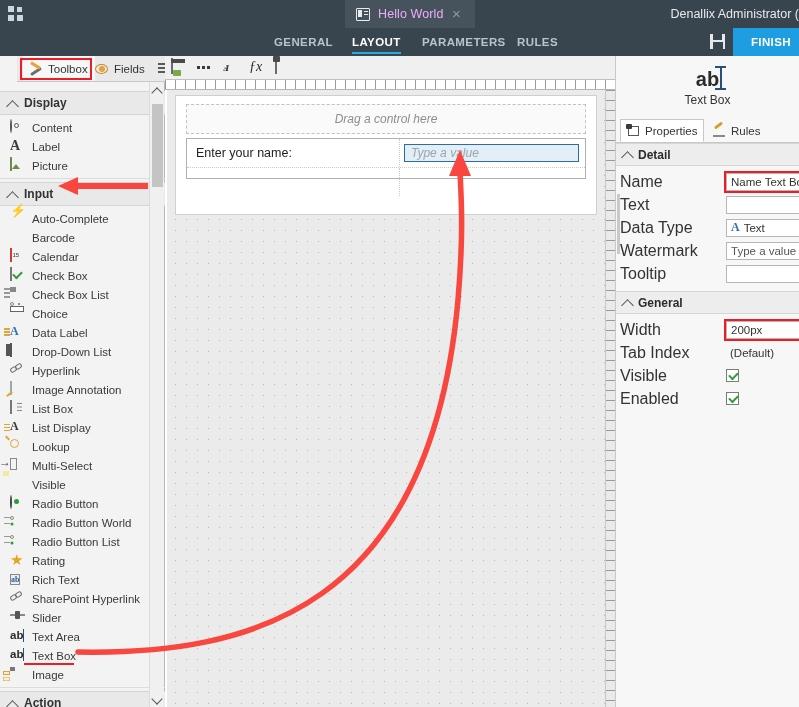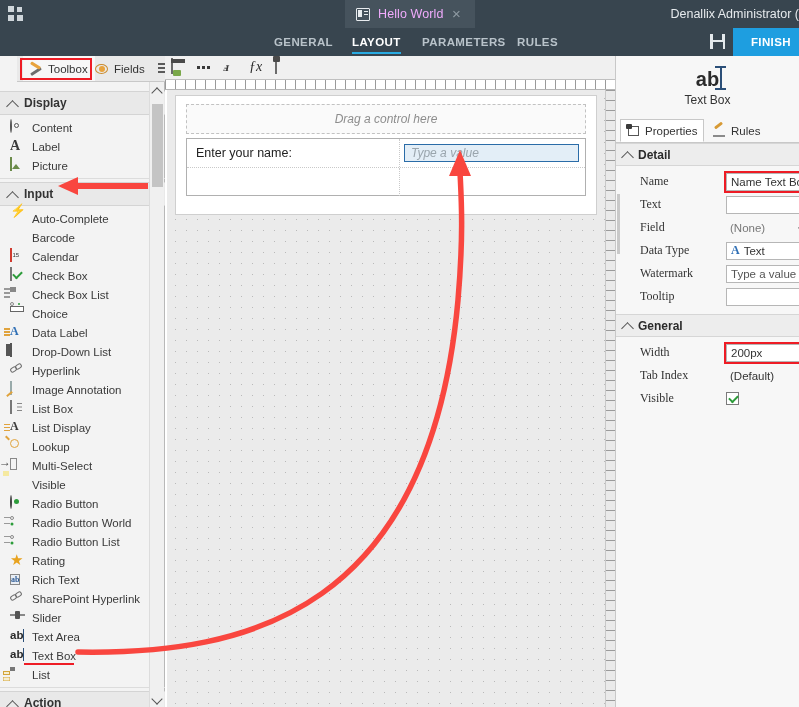--- a/index.html
+++ b/index.html
@@ -276,21 +276,21 @@
     border:1px solid #cfcfcf;box-sizing:border-box;
   }
   .dropzone{
     position:absolute;left:10px;top:8px;width:400px;height:30px;
     border:1px dashed #c2c2c2;box-sizing:border-box;
     background:#fafafa;
     display:flex;align-items:center;justify-content:center;
     font-style:italic;color:#8d8d8d;font-size:12px;
   }
   .tablewrap{
-    position:absolute;left:10px;top:42px;width:400px;height:58px;
+    position:absolute;left:10px;top:42px;width:400px;height:41px;
     border:1px solid #b0b0b0;box-sizing:border-box;background:#fff;
   }
   .trow{position:absolute;left:0;width:398px;height:28px;}
   .trow.r1{top:0;border-bottom:1px dotted #c9c9c9;}
   .trow.r2{top:29px;}
   .tcell-l{position:absolute;left:0;top:0;width:212px;height:28px;display:flex;align-items:center;padding-left:9px;box-sizing:border-box;font-size:12.5px;color:#222;}
   .tcell-r{position:absolute;left:212px;top:0;width:186px;height:28px;border-left:1px dotted #c9c9c9;box-sizing:border-box;display:flex;align-items:center;}
   .designtextbox{
     margin-left:4px;width:175px;height:18px;background:#e3eef7;
     border:1px solid #2a6ca8;box-sizing:border-box;
@@ -331,21 +331,21 @@
   .ic-rules:after{content:"";position:absolute;left:1px;bottom:0;width:12px;height:2.5px;background:#8a8a8a;}
 
   .rp-sect{
     position:relative;height:21px;background:#ededed;border-top:1px solid #d6d6d6;
     border-bottom:1px solid #d6d6d6;display:flex;align-items:center;
     font-size:12px;font-weight:bold;color:#2b2b2b;
   }
   .rp-sect .chev{width:9px;height:9px;margin:0 6px 0 7px;position:relative;}
   .rp-sect .chev:before{content:"";position:absolute;left:0;top:3px;width:8px;height:8px;border-left:1.6px solid #555;border-top:1.6px solid #555;transform:rotate(45deg);}
   .prow{position:relative;height:23px;display:flex;align-items:center;}
-  .plabel{position:absolute;left:24px;font-size:12px;color:#333;font-family:Liberation Serif, serif;}
+  .plabel{position:absolute;left:4px;font-size:16px;color:#333;}
   .pfield{
     position:absolute;left:110px;width:96px;height:18px;
     background:#fff;border:1px solid #b6b6b6;box-sizing:border-box;
     display:flex;align-items:center;padding-left:4px;font-size:11.5px;color:#333;
     white-space:nowrap;overflow:hidden;
   }
   .pfield.plain{background:#f7f7f7;border:none;color:#777;}
   .pfield.gray{background:#f7f7f7;border:none;color:#333;}
   .pfield .wm{color:#555;}
   .pfield .dots{position:absolute;right:14px;color:#777;letter-spacing:1px;font-size:10px;}
@@ -539,21 +539,21 @@
         <span class="ic"><span class="i-ab">ab</span></span>
         <span class="lbl">Text Area</span>
       </div>
       <div class="titem" style="position:relative;">
         <span class="ic"><span class="i-ab">ab</span></span>
         <span class="lbl">Text Box</span>
         <span class="textbox-underline" style="bottom:0;"></span>
       </div>
       <div class="titem">
         <span class="ic"><span class="i-tree"></span></span>
-        <span class="lbl">List</span>
+        <span class="lbl">Image</span>
       </div>
       <div class="tb-divider"></div>
       <div style="height:3px;"></div>
 
       <div class="secthead">
         <span class="chev"></span>
         <span>Action</span>
       </div>
     </div>
 
@@ -630,27 +630,20 @@
       <div class="prow">
         <span class="plabel">Name</span>
         <span class="pfield">Name Text Bo,</span>
         <span class="redbox" style="left:108px;top:1px;width:100px;height:22px;"></span>
       </div>
       <div class="prow">
         <span class="plabel">Text</span>
         <span class="pfield"></span>
       </div>
       <div class="prow">
-        <span class="plabel">Field</span>
-        <span class="pfield plain">
-          <span>(None)</span>
-          <span class="dots">⋯</span>
-        </span>
-      </div>
-      <div class="prow">
         <span class="plabel">Data Type</span>
         <span class="pfield">
           <span class="typeA">A</span>
           <span>Text</span>
 
         </span>
       </div>
       <div class="prow">
         <span class="plabel">Watermark</span>
         <span class="pfield">
@@ -674,20 +667,24 @@
         <span class="plabel">Width</span>
         <span class="pfield">200px</span>
         <span class="redbox" style="left:108px;top:1px;width:100px;height:22px;"></span>
       </div>
       <div class="prow">
         <span class="plabel">Tab Index</span>
         <span class="pfield plain gray">(Default)</span>
       </div>
       <div class="prow">
         <span class="plabel">Visible</span>
+        <span class="pcheck"></span>
+      </div>
+      <div class="prow">
+        <span class="plabel">Enabled</span>
         <span class="pcheck"></span>
       </div>
     </div>
 
     <div class="rp-vscroll">
         <i></i>
       </div>
   </div>
 
   <svg class="anno" viewBox="0 0 799 707" xmlns="http://www.w3.org/2000/svg">

